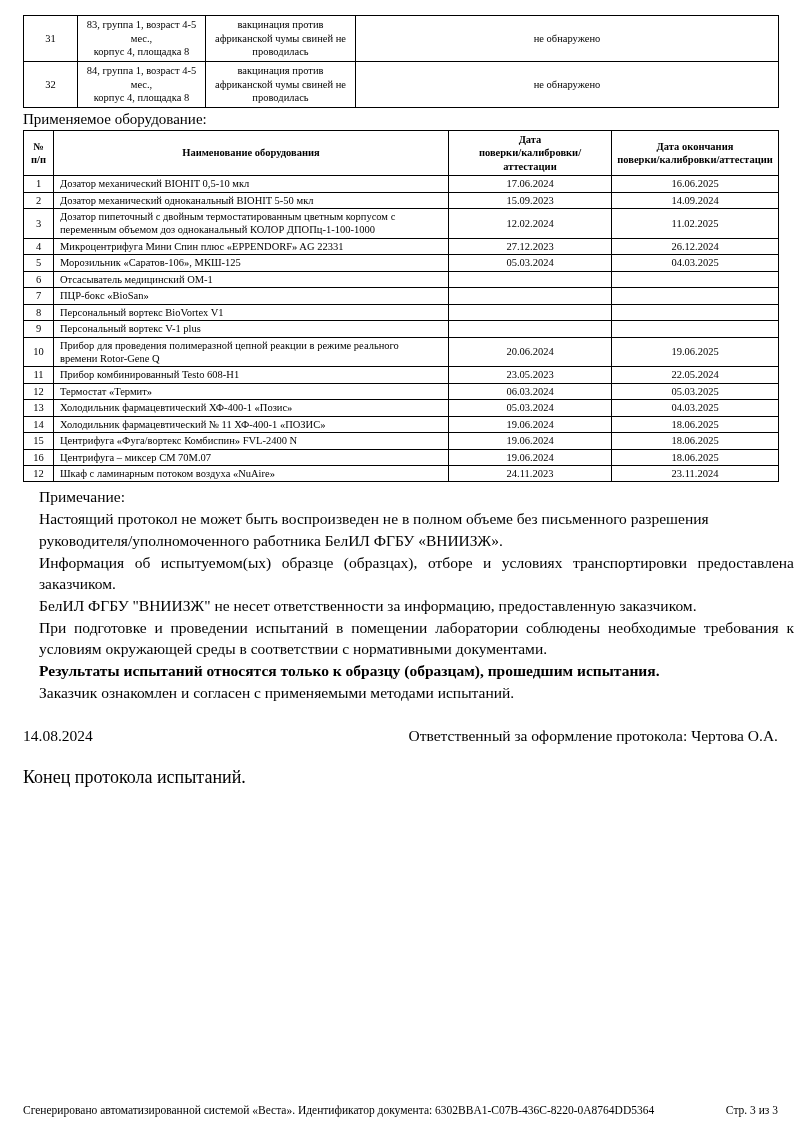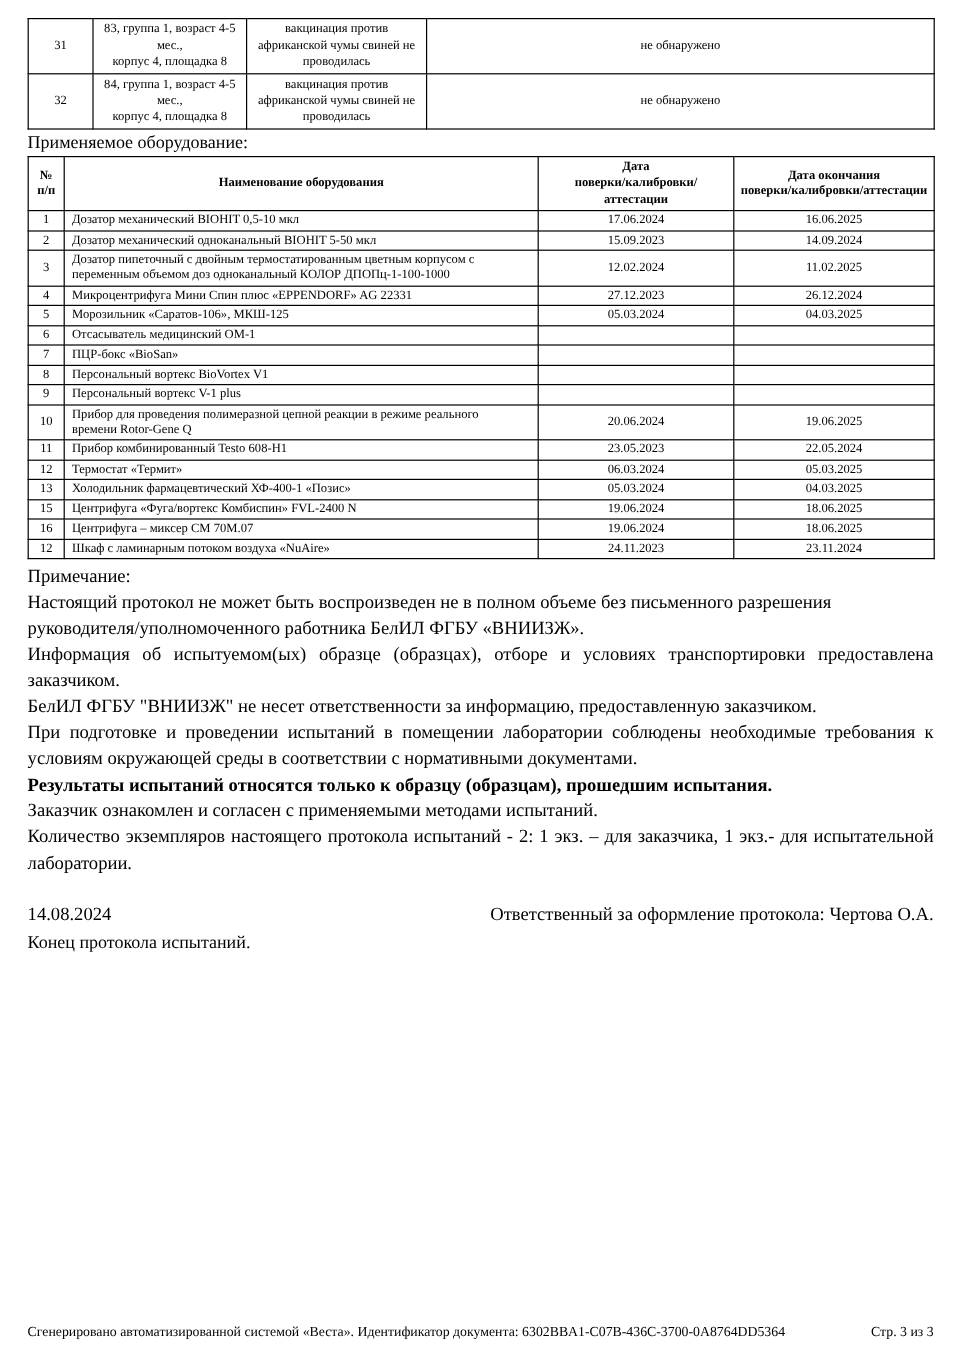--- a/index.html
+++ b/index.html
@@ -50,36 +50,36 @@
     padding: 1px 4px;
     text-align: center;
   }
   .equipment-table td.cell-name {
     text-align: left;
     padding-left: 6px;
     white-space: pre-line;
   }
 
   
-  .notes { margin-top: 4px; width: 755px; }
+  .notes { margin-top: 4px; width: 755px; margin-left: 16px; }
   .notes-heading { font-size: 15.5px; line-height: 1.4; }
   .para { font-size: 15.5px; line-height: 1.4; }
   .para.just { text-align: justify; }
   .para.bold { font-weight: bold; }
 
   .signature-row {
     margin-top: 22px;
     width: 755px;
     display: flex;
     justify-content: space-between;
     font-size: 15.5px;
     line-height: 1.4;
     font-family: Liberation Serif, serif;
   }
-  .end-line { font-size: 15px; line-height: 1.4; margin-top: 2px; }
+  .end-line { font-size: 18px; line-height: 1.4; margin-top: 18px; }
 
   
   .footer {
     position: absolute;
     left: 23px;
     right: 22px;
     bottom: 13px;
     font-size: 11.5px;
     line-height: 1.35;
   }
@@ -230,20 +230,26 @@
           <td class="cell-date">05.03.2025</td>
         </tr>
 
         <tr>
           <td class="cell-num">13</td>
           <td class="cell-name">Холодильник фармацевтический ХФ-400-1 «Позис»</td>
           <td class="cell-date">05.03.2024</td>
           <td class="cell-date">04.03.2025</td>
         </tr>
 
+        <tr>
+          <td class="cell-num">14</td>
+          <td class="cell-name">Холодильник фармацевтический № 11 ХФ-400-1 «ПОЗИС»</td>
+          <td class="cell-date">19.06.2024</td>
+          <td class="cell-date">18.06.2025</td>
+        </tr>
 
         <tr>
           <td class="cell-num">15</td>
           <td class="cell-name">Центрифуга «Фуга/вортекс Комбиспин» FVL-2400 N</td>
           <td class="cell-date">19.06.2024</td>
           <td class="cell-date">18.06.2025</td>
         </tr>
 
         <tr>
           <td class="cell-num">16</td>
@@ -271,31 +277,30 @@
         <p class="para just">Информация об испытуемом(ых) образце (образцах), отборе и условиях транспортировки предоставлена заказчиком.</p>
 
         <p class="para">БелИЛ ФГБУ "ВНИИЗЖ" не несет ответственности за информацию, предоставленную заказчиком.</p>
 
         <p class="para just">При подготовке и проведении испытаний в помещении лаборатории соблюдены необходимые требования к условиям окружающей среды в соответствии с нормативными документами.</p>
 
         <p class="para bold">Результаты испытаний относятся только к образцу (образцам), прошедшим испытания.</p>
 
         <p class="para">Заказчик ознакомлен и согласен с применяемыми методами испытаний.</p>
 
-        <p class="para just">Количество экземпляров настоящего протокола испытаний - 2: 1 экз. – для заказчика, 1 экз.- для испытательной лаборатории.</p>
 
     </div>
   </div>
 
   <div class="signature-row">
     <span>14.08.2024</span>
     <span>Ответственный за оформление протокола: Чертова О.А.</span>
   </div>
   <div class="end-line">Конец протокола испытаний.</div>
 
   <div class="footer">
     <div class="footer-line2">
-      <span>Сгенерировано автоматизированной системой «Веста». Идентификатор документа: 6302BBA1-C07B-436C-3700-0A8764DD5364</span>
+      <span>Сгенерировано автоматизированной системой «Веста». Идентификатор документа: 6302BBA1-C07B-436C-8220-0A8764DD5364</span>
       <span>Стр. 3 из 3</span>
     </div>
   </div>
 
 </div>
 
 </body></html>

